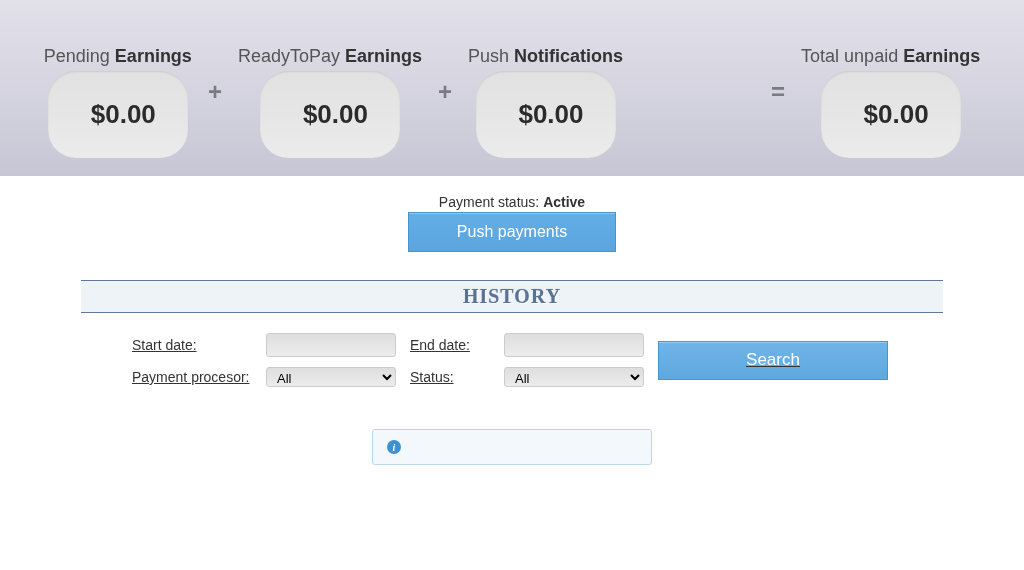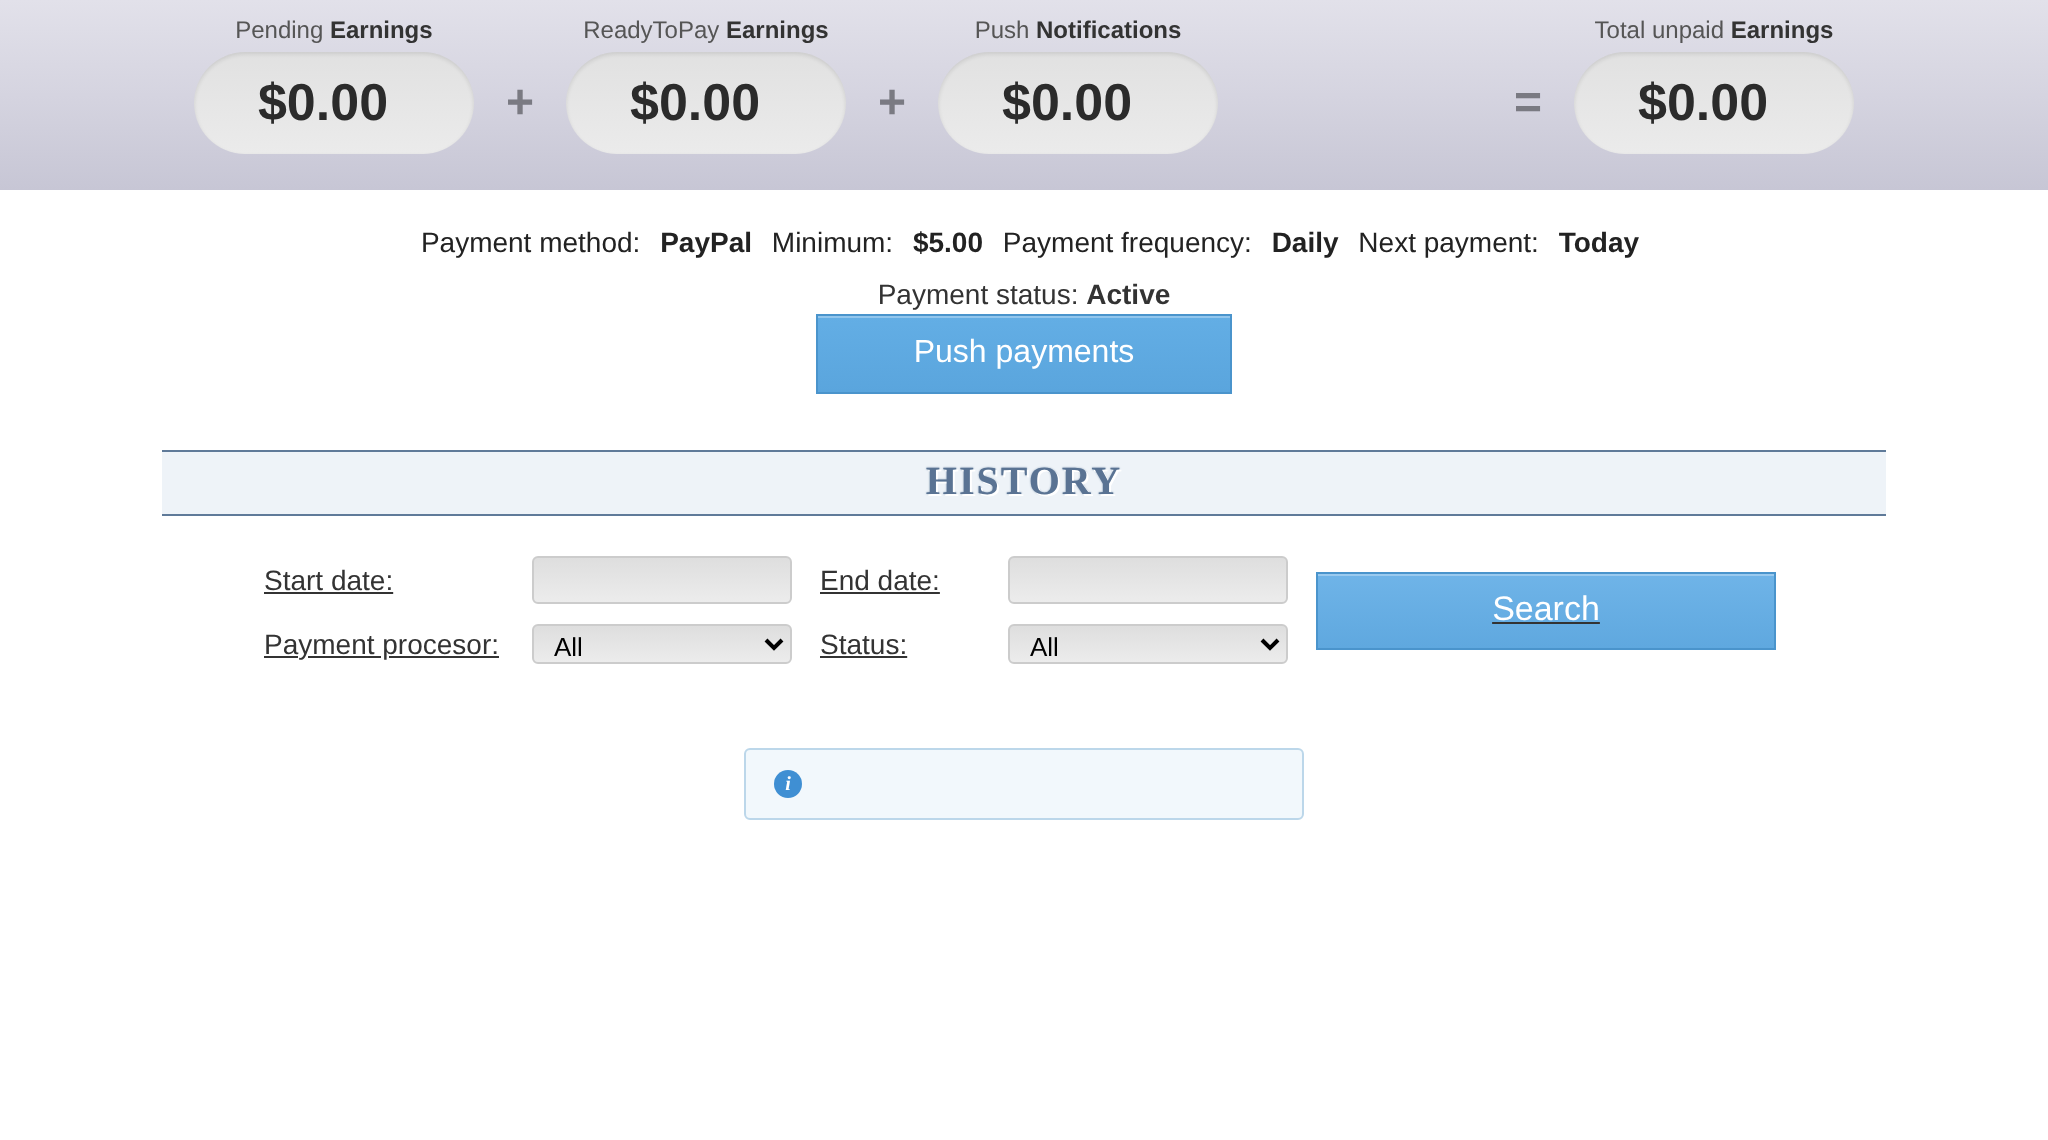--- a/index.html
+++ b/index.html
@@ -17,33 +17,34 @@
       justify-content: center;
       gap: 12px;
     }
     .earning-block {
       display: flex;
       flex-direction: column;
       align-items: center;
       gap: 4px;
     }
     .earning-label {
-      font-size: 12px;
+      font-size: 18px;
       color: #555;
+      margin-top: 38px;
     }
     .earning-label b { font-weight: bold; color: #333; }
     .earning-pill {
       background: linear-gradient(to bottom, #e1e1e1, #ebebeb);
       border-radius: 28px;
-      padding: 10px 32px;
+      padding: 28px 32px;
       font-size: 26px;
       font-weight: bold;
       color: #2b2b2b;
       min-width: 140px;
-      text-align: left;
+      text-align: right;
       box-shadow: inset 0 1px 2px rgba(0,0,0,0.1);
     }
     .op-symbol {
       font-size: 24px;
       font-weight: bold;
       color: #7a7a82;
       padding: 0 4px;
       margin-top: 18px;
     }
     .spacer-flex { width: 120px; }
@@ -187,30 +188,20 @@
   <div class="earning-block">
     <div class="earning-label">
       <span>Total unpaid </span><b>Earnings</b>
     </div>
     <div class="earning-pill">$0.00</div>
   </div>
 </div>
 
 <div class="main">
 
-  <div class="settings-row">
-    <span>Payment method:</span>
-    <b>PayPal</b>
-    <span>Minimum:</span>
-    <b>$5.00</b>
-    <span>Payment frequency:</span>
-    <b>Daily</b>
-    <span>Next payment:</span>
-    <b>Today</b>
-  </div>
 
   <div class="status-row">
     <span>Payment status:</span>
     <b>Active</b>
   </div>
 
   <button class="btn-pause">Push payments</button>
 
   <div class="section-title">HISTORY</div>
 

